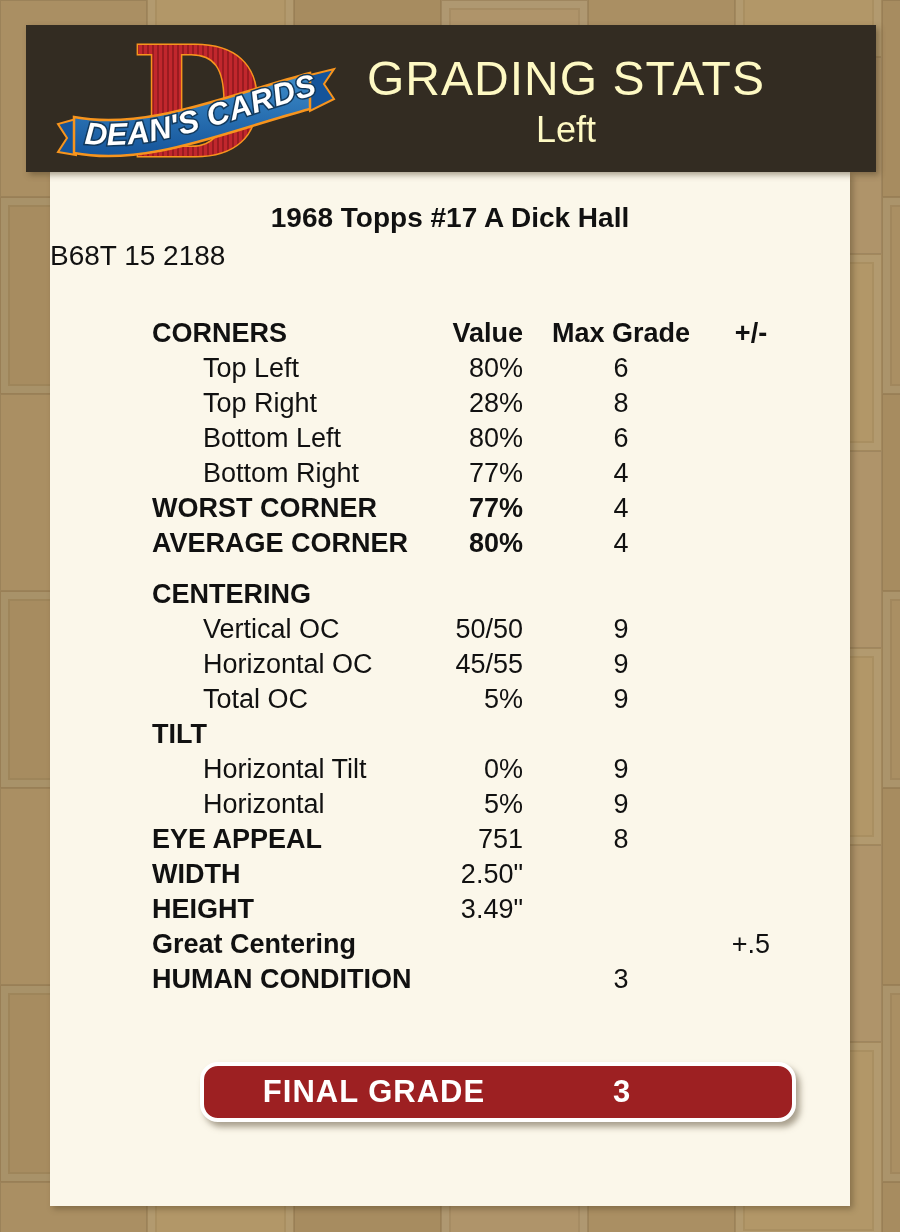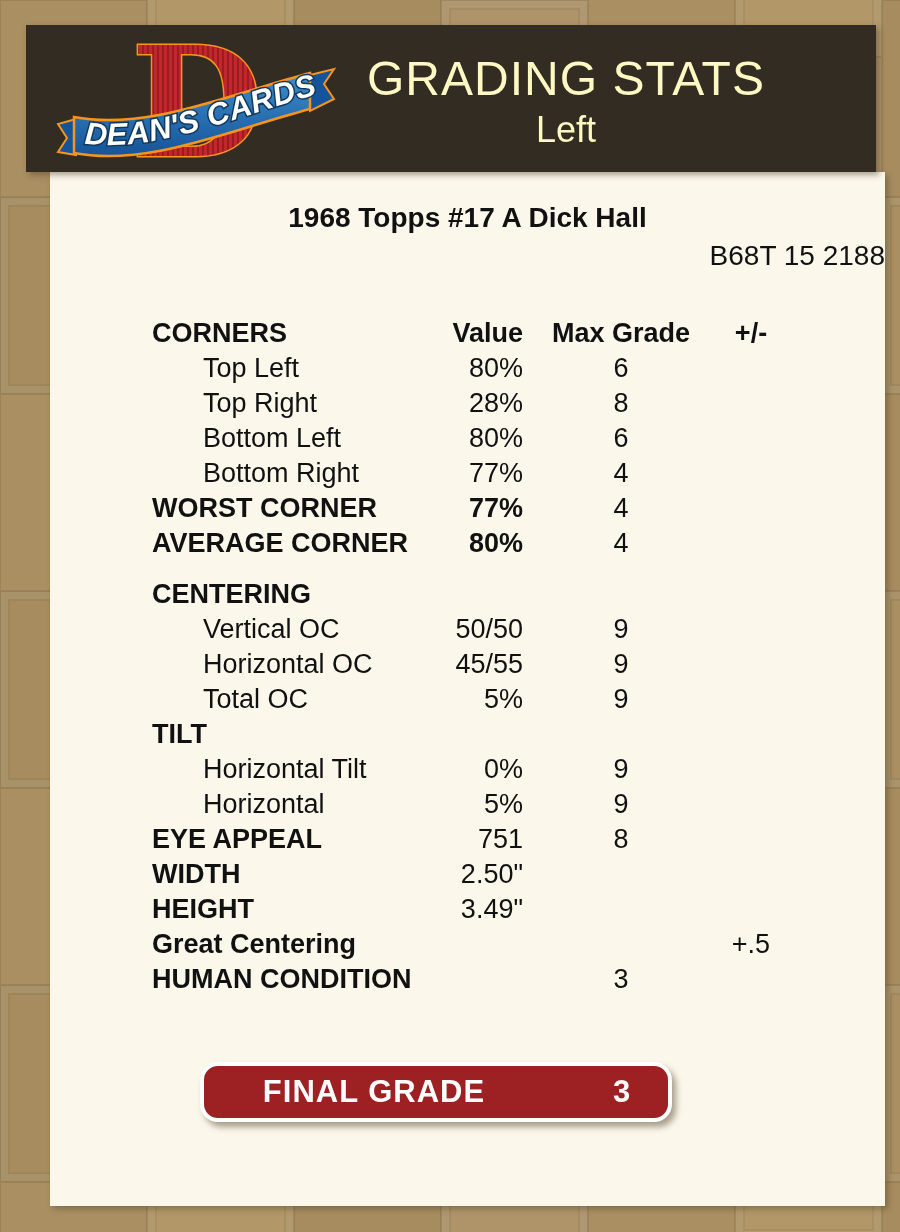--- a/index.html
+++ b/index.html
@@ -22,40 +22,39 @@
   .titleblock{position:absolute;left:250px;right:20px;top:30px;text-align:center;color:#fef9c3;}
   .titleblock .t1{font-size:48px;line-height:1.0;font-weight:normal;letter-spacing:1px;}
   .titleblock .t2{font-size:36px;line-height:1.0;margin-top:9px;font-weight:normal;}
   .logo{position:absolute;left:26px;top:4px;}
 
   
   .panel{
     position:absolute;left:50px;top:172px;width:800px;height:1034px;
     background:var(--panel-bg,#fbf7ea);z-index:1;color:#111;
     box-shadow:3px 3px 6px rgba(70,55,30,.40);
-    padding-left:35px;
   }
   .cardtitle{position:absolute;left:0;top:30px;width:100%;text-align:center;font-size:28px;font-weight:bold;}
-  .cardserial{position:absolute;left:0;top:68px;width:100%;text-align:right;font-size:28px;}
+  .cardserial{position:absolute;left:0;top:68px;width:100%;text-align:left;font-size:28px;}
 
   
   .table{position:absolute;left:0;top:144px;width:100%;}
   .trow{position:relative;height:35px;}
   .trow.gap{margin-top:16px;}
   .c{position:absolute;top:0;height:35px;line-height:35px;font-size:27px;white-space:nowrap;}
   .c.label{left:102px;width:390px;}
   .c.label.indent{left:153px;}
   .c.value{left:280px;width:193px;text-align:right;}
   .c.max{left:491px;width:160px;text-align:center;}
   .c.plus{left:651px;width:100px;text-align:center;}
   .b{font-weight:bold;}
 
   
   .finalgrade{
-    position:absolute;left:150px;top:890px;width:472px;height:60px;
+    position:absolute;left:150px;top:890px;width:596px;height:60px;
     background:var(--accent,#9d2022);border:4px solid #fff;border-radius:18px;
     box-sizing:border-box;box-shadow:4px 5px 6px rgba(100,88,66,.55);
     cursor:pointer;
   }
   .finalgrade .fg-label{position:absolute;left:0;top:0;width:340px;height:52px;line-height:52px;
     text-align:center;color:#fff;font-size:31px;font-weight:bold;letter-spacing:1px;}
   .finalgrade .fg-value{position:absolute;left:340px;top:0;width:155px;height:52px;line-height:52px;
     text-align:center;color:#fff;font-size:31px;font-weight:bold;}
 </style>
 </head>

